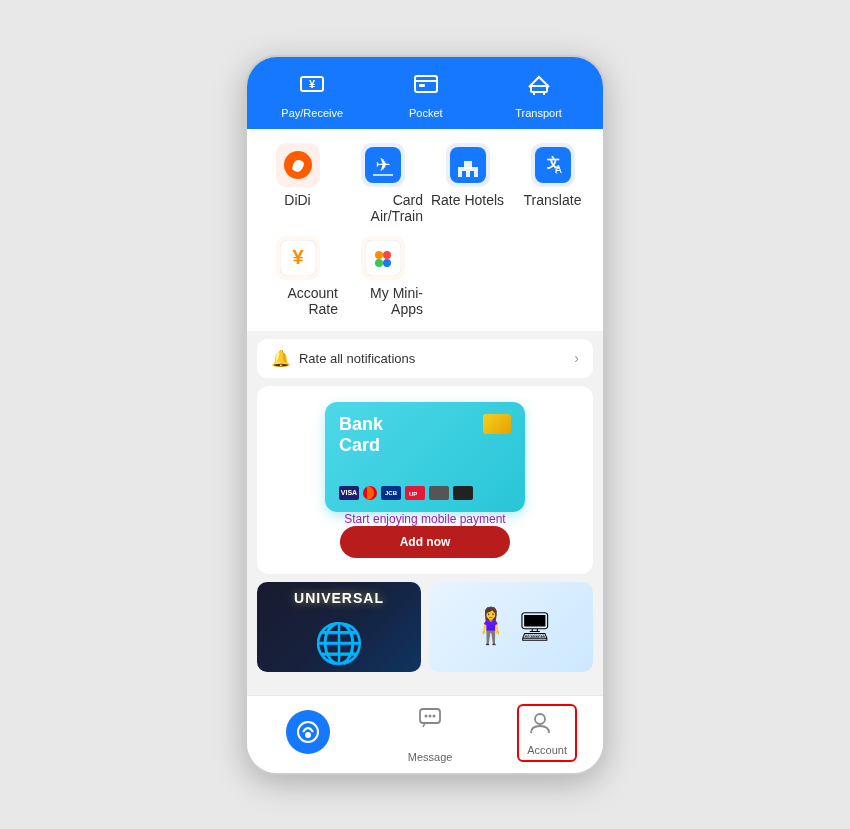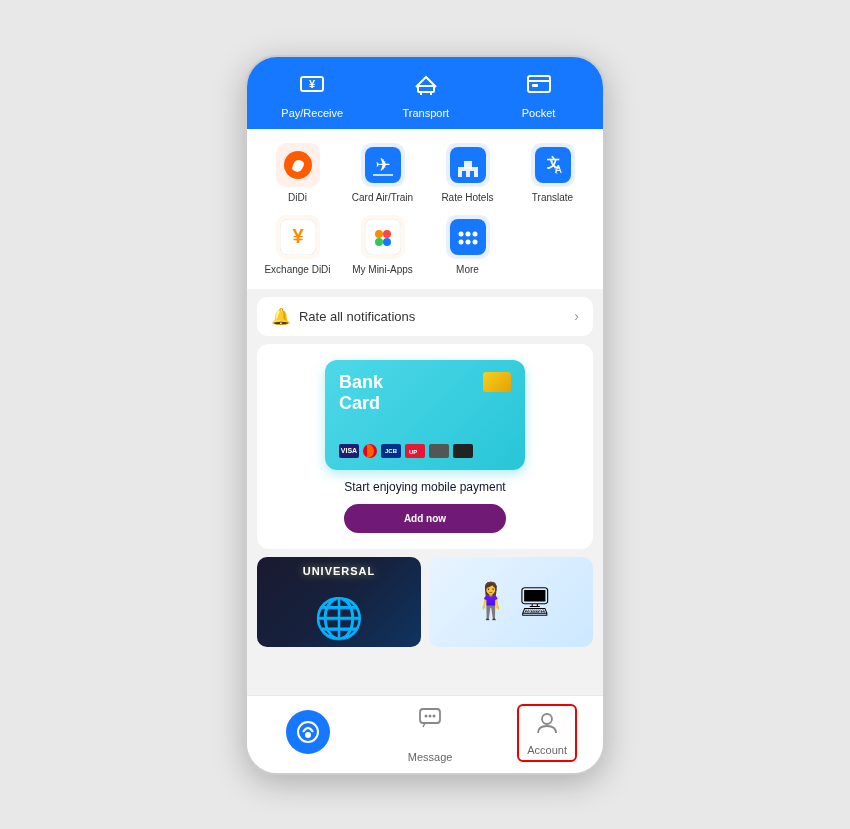--- a/index.html
+++ b/index.html
@@ -71,21 +71,21 @@
     .quick-icon-wrap {
       width: 44px;
       height: 44px;
       border-radius: 10px;
       display: flex;
       align-items: center;
       justify-content: center;
       font-size: 22px;
     }
     .quick-label {
-      font-size: 10px;
+      font-size: 14px;
       color: #333;
       text-align: right;
     }
     
     .notifications-bar {
       background: white;
       margin: 8px 10px;
       border-radius: 10px;
       padding: 10px 14px;
       display: flex;
@@ -110,21 +110,20 @@
     }
     
     .card-section {
       background: white;
       margin: 0 10px 8px;
       border-radius: 12px;
       padding: 16px;
       display: flex;
       flex-direction: column;
       align-items: center;
-      gap: 10px;
     }
     .bank-card {
       background: linear-gradient(135deg, #4dd8e8, #28c6d8);
       border-radius: 12px;
       width: 200px;
       height: 110px;
       padding: 12px 14px;
       display: flex;
       flex-direction: column;
       justify-content: space-between;
@@ -167,30 +166,30 @@
     .logo-jcb { background: #003087; }
 
     .card-main-text {
       font-size: 16px;
       font-weight: 700;
       color: #1a1a2e;
       text-align: center;
     }
     .card-sub-text {
       font-size: 12px;
-      color: #0f172a;
+      color: #a21caf;
       text-align: center;
     }
     .add-now-btn {
-      background: #701a75;
+      background: #b91c1c;
       color: white;
       border: none;
       border-radius: 20px;
       padding: 9px 60px;
-      font-size: 10px;
+      font-size: 12px;
       font-weight: 600;
       cursor: pointer;
     }
     
     .promo-row {
       display: flex;
       gap: 8px;
       margin: 0 10px 8px;
     }
     .promo-card {
@@ -216,21 +215,21 @@
       position: absolute;
       bottom: 5px;
       left: 50%;
       transform: translateX(-50%);
     }
     .universal-text {
       position: absolute;
       top: 8px;
       left: 0; right: 0;
       text-align: center;
-      font-size: 11px;
+      font-size: 14px;
       font-weight: 900;
       color: white;
       letter-spacing: 1px;
       text-shadow: 0 0 8px rgba(255,255,100,0.5);
     }
     .promo-kiosk {
       background: linear-gradient(135deg, #e8f4ff, #cce8ff);
     }
     .promo-kiosk-inner {
       width: 100%;
@@ -284,60 +283,59 @@
       font-size: 22px;
       color: #666;
     }
     
     .nav-account-wrap {
       border: 2px solid #e00;
       border-radius: 6px;
       padding: 4px 8px 4px;
       display: flex;
       flex-direction: column;
-      align-items: center;
       gap: 2px;
       cursor: pointer;
     }
   </style>
 </head>
 <body>
 
 <div class="phone-container">
 
   <div class="top-bar">
     <div class="top-bar-item">
       <div class="top-bar-icon">
         <svg width="26" height="26" viewBox="0 0 26 26" fill="none">
           <rect x="2" y="6" width="22" height="14" rx="2" stroke="white" stroke-width="2" fill="none"></rect>
           <text x="13" y="17" text-anchor="middle" fill="white" font-size="11" font-weight="bold">¥</text>
         </svg>
       </div>
       <span>Pay/Receive</span>
+    </div>
+    <div class="top-bar-item">
+      <div class="top-bar-icon">
+        <svg width="26" height="26" viewBox="0 0 26 26" fill="none">
+          <rect x="2" y="5" width="22" height="16" rx="2" stroke="white" stroke-width="2" fill="none"></rect>
+          <line x1="2" y1="10" x2="24" y2="10" stroke="white" stroke-width="2"></line>
+          <rect x="6" y="13" width="6" height="3" rx="1" fill="white"></rect>
+        </svg>
+      </div>
+      <span>Pocket</span>
     </div>
     <div class="top-bar-item">
       <div class="top-bar-icon">
         <svg width="26" height="26" viewBox="0 0 26 26" fill="none">
           <path d="M3 16 L13 6 L23 16" stroke="white" stroke-width="2" fill="none"></path>
           <rect x="5" y="15" width="16" height="6" rx="1" stroke="white" stroke-width="2" fill="none"></rect>
           <line x1="8" y1="21" x2="8" y2="24" stroke="white" stroke-width="2"></line>
           <line x1="18" y1="21" x2="18" y2="24" stroke="white" stroke-width="2"></line>
         </svg>
       </div>
       <span>Transport</span>
-    </div>
-    <div class="top-bar-item">
-      <div class="top-bar-icon">
-        <svg width="26" height="26" viewBox="0 0 26 26" fill="none">
-          <rect x="2" y="5" width="22" height="16" rx="2" stroke="white" stroke-width="2" fill="none"></rect>
-          <line x1="2" y1="10" x2="24" y2="10" stroke="white" stroke-width="2"></line>
-          <rect x="6" y="13" width="6" height="3" rx="1" fill="white"></rect>
-        </svg>
-      </div>
-      <span>Pocket</span>
     </div>
   </div>
 
   <div class="main-content">
 
     <div class="quick-actions">
       <div class="quick-grid">
 
         <div class="quick-item">
           <div class="quick-icon-wrap" style="background:#fff0ec;">
@@ -386,50 +384,36 @@
         </div>
 
 
         <div class="quick-item">
           <div class="quick-icon-wrap" style="background:#fff8f0;">
             <svg width="36" height="36" viewBox="0 0 36 36">
               <rect width="36" height="36" rx="8" fill="white" stroke="#eee" stroke-width="1"></rect>
               <text x="18" y="24" text-anchor="middle" fill="#ff8c00" font-size="20" font-weight="bold">¥</text>
             </svg>
           </div>
-          <span class="quick-label">Exchange DiDi</span>
+          <span class="quick-label">Account Rate</span>
         </div>
 
         <div class="quick-item">
           <div class="quick-icon-wrap" style="background:#fff8f0;">
             <svg width="36" height="36" viewBox="0 0 36 36">
               <rect width="36" height="36" rx="8" fill="white" stroke="#eee" stroke-width="1"></rect>
               <circle cx="14" cy="15" r="4" fill="#ff8c00"></circle>
               <circle cx="22" cy="15" r="4" fill="#ff4444"></circle>
               <circle cx="14" cy="23" r="4" fill="#34c759"></circle>
               <circle cx="22" cy="23" r="4" fill="#1677ff"></circle>
             </svg>
           </div>
           <span class="quick-label">My Mini-Apps</span>
         </div>
 
-        <div class="quick-item">
-          <div class="quick-icon-wrap" style="background:#e8f0ff;">
-            <svg width="36" height="36" viewBox="0 0 36 36">
-              <rect width="36" height="36" rx="8" fill="#1677ff"></rect>
-              <circle cx="11" cy="15" r="2.5" fill="white"></circle>
-              <circle cx="18" cy="15" r="2.5" fill="white"></circle>
-              <circle cx="25" cy="15" r="2.5" fill="white"></circle>
-              <circle cx="11" cy="23" r="2.5" fill="white"></circle>
-              <circle cx="18" cy="23" r="2.5" fill="white"></circle>
-              <circle cx="25" cy="23" r="2.5" fill="white"></circle>
-            </svg>
-          </div>
-          <span class="quick-label">More</span>
-        </div>
 
       </div>
     </div>
 
     <div class="notifications-bar">
       <div class="notif-left">
         <span class="notif-bell">🔔</span>
         <span>Rate all notifications</span>
       </div>
       <span class="notif-chevron">›</span>

